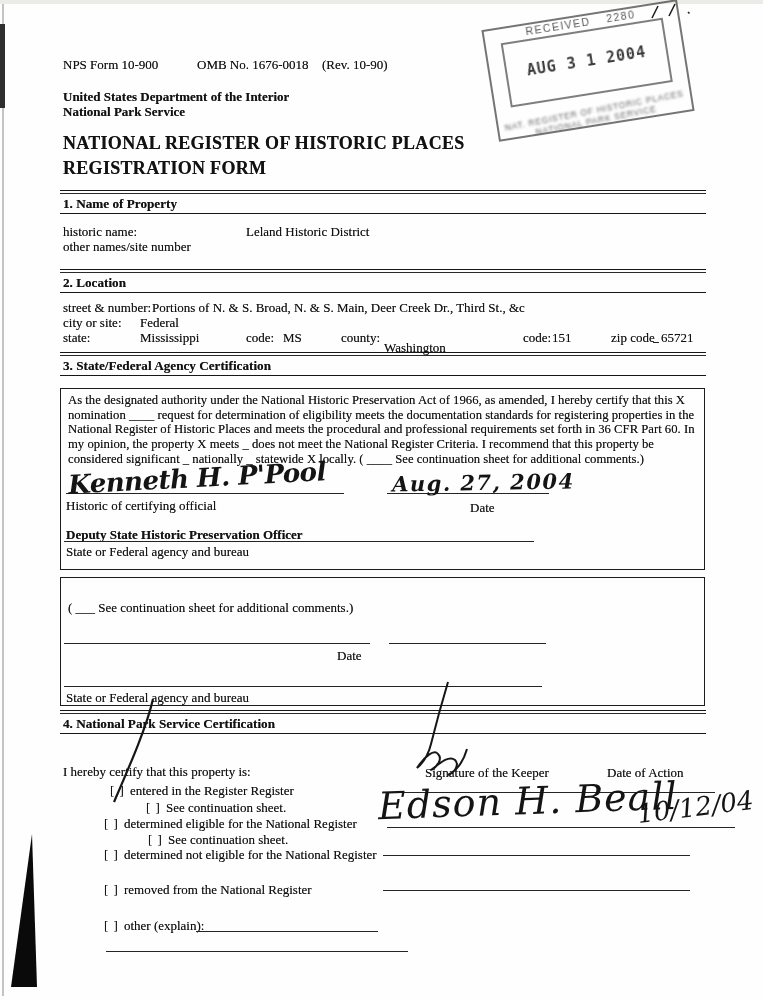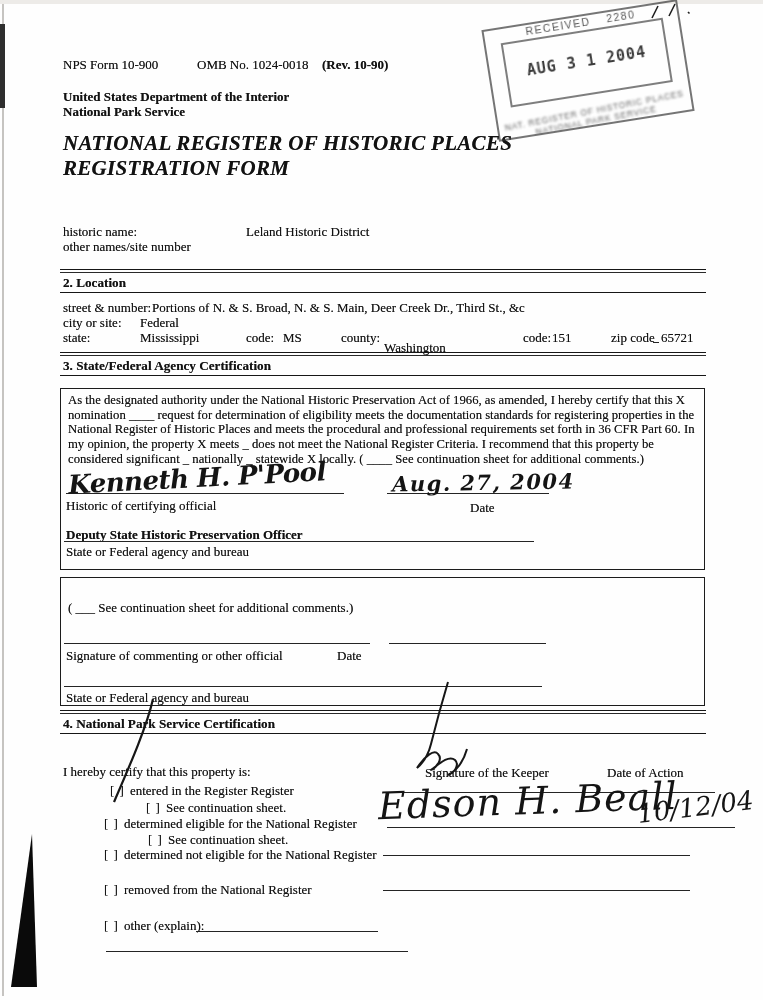--- a/index.html
+++ b/index.html
@@ -1,21 +1,21 @@
 <!DOCTYPE html>
 <html><head>
 <meta charset="utf-8">
 <style>
   html,body{margin:0;padding:0;background:#ffffff;}
   .page{position:relative;width:763px;height:1000px;background:#fefefe;overflow:hidden;
         font-family:"Liberation Serif","DejaVu Serif",serif;color:#121212;}
   .abs{position:absolute;}
   .t{font-size:13px;line-height:15px;text-shadow:0 0 .4px rgba(0,0,0,.55);}
   .b{font-weight:bold;}
-  .title{font-size:21px;font-weight:bold;letter-spacing:.3px;line-height:25px;text-shadow:0 0 .5px rgba(0,0,0,.6);font-style:italic;}
+  .title{font-size:18px;font-weight:bold;letter-spacing:.3px;line-height:25px;text-shadow:0 0 .5px rgba(0,0,0,.6);}
   .band{position:absolute;left:60px;width:646px;}
   .band-dbl{height:2px;border-top:1.4px solid #161616;border-bottom:1px solid #2a2a2a;}
   .band-title{font-size:13.2px;font-weight:bold;padding:2px 0 1px 3px;border-bottom:1.6px solid #161616;
               text-shadow:0 0 .4px rgba(0,0,0,.55);}
   .box{position:absolute;border:1.4px solid #1c1c1c;background:transparent;}
   .bline{position:absolute;border-top:1.3px solid #242424;height:0;}
   .hand{font-family:"DejaVu Serif","Liberation Serif",serif;font-style:italic;color:#141414;white-space:nowrap;}
   .stamp{position:absolute;left:489px;top:14px;width:198px;height:113px;transform:rotate(-9deg);
          transform-origin:50% 50%;color:#3d3d3d;opacity:.88;filter:blur(.3px);}
   .stamp-outer{position:absolute;inset:0;border:2.5px solid rgba(45,45,45,.75);}
@@ -38,22 +38,22 @@
 </head>
 <body>
 
 <div class="page">
 
   <div class="edge-top"></div>
   <div class="edge-left"></div>
   <div class="edge-left-dark"></div>
 
   <div class="abs t" style="left:63px;top:57px;">NPS Form 10-900</div>
-  <div class="abs t" style="left:197px;top:57px;">OMB No. 1024-0018</div>
-  <div class="abs t" style="left:322px;top:57px;font-weight:bold;">(Rev. 10-90)</div>
+  <div class="abs t" style="left:197px;top:57px;">OMB No. 1676-0018</div>
+  <div class="abs t" style="left:322px;top:57px;">(Rev. 10-90)</div>
 
   <div class="abs t b" style="left:63px;top:89px;">United States Department of the Interior</div>
   <div class="abs t b" style="left:63px;top:104px;">National Park Service</div>
 
   <div class="abs title" style="left:63px;top:131px;">NATIONAL REGISTER OF HISTORIC PLACES</div>
   <div class="abs title" style="left:63px;top:156px;">REGISTRATION FORM</div>
 
   <div class="stamp">
     <div class="stamp-outer"></div>
     <div class="stamp-inner"></div>
@@ -61,20 +61,24 @@
       <span>RECEIVED</span>
       <span>2280</span>
     </div>
     <div class="stamp-date">AUG 3 1 2004</div>
     <div class="stamp-office">
       <div>NAT. REGISTER OF HISTORIC PLACES</div>
       <div>NATIONAL PARK SERVICE</div>
     </div>
   </div>
 
+  <div class="band" style="top:190px;">
+    <div class="band-dbl"></div>
+    <div class="band-title">1. Name of Property</div>
+  </div>
   <div class="abs t" style="left:63px;top:224px;">historic name:</div>
   <div class="abs t" style="left:246px;top:224px;">Leland Historic District</div>
   <div class="abs t" style="left:63px;top:239px;">other names/site number</div>
 
   <div class="band" style="top:269px;">
     <div class="band-dbl"></div>
     <div class="band-title">2. Location</div>
   </div>
   <div class="abs t" style="left:63px;top:300px;">street &amp; number:</div>
   <div class="abs t" style="left:152px;top:300px;">Portions of N. &amp; S. Broad, N. &amp; S. Main, Deer Creek Dr., Third St., &amp;c</div>
@@ -106,21 +110,20 @@
   <div class="abs t" style="left:66px;top:498px;">Historic of certifying official</div>
   <div class="abs t" style="left:470px;top:500px;">Date</div>
   <div class="abs t b" style="left:66px;top:527px;">Deputy State Historic Preservation Officer</div>
   <div class="bline" style="left:64px;top:541px;width:470px;"></div>
   <div class="abs t" style="left:66px;top:544px;">State or Federal agency and bureau</div>
 
   <div class="box" style="left:60px;top:577px;width:643px;height:127px;"></div>
   <div class="abs t" style="left:68px;top:600px;">( ___ See continuation sheet for additional comments.)</div>
   <div class="bline" style="left:64px;top:643px;width:306px;"></div>
   <div class="bline" style="left:389px;top:643px;width:157px;"></div>
-  <div class="abs t" style="left:66px;top:648px;">Signature of commenting or other official</div>
   <div class="abs t" style="left:337px;top:648px;">Date</div>
   <div class="bline" style="left:64px;top:686px;width:478px;"></div>
   <div class="abs t" style="left:66px;top:690px;">State or Federal agency and bureau</div>
 
   <div class="band" style="top:710px;">
     <div class="band-dbl"></div>
     <div class="band-title">4. National Park Service Certification</div>
   </div>
   <div class="abs t" style="left:63px;top:764px;">I hereby certify that this property is:</div>
 

